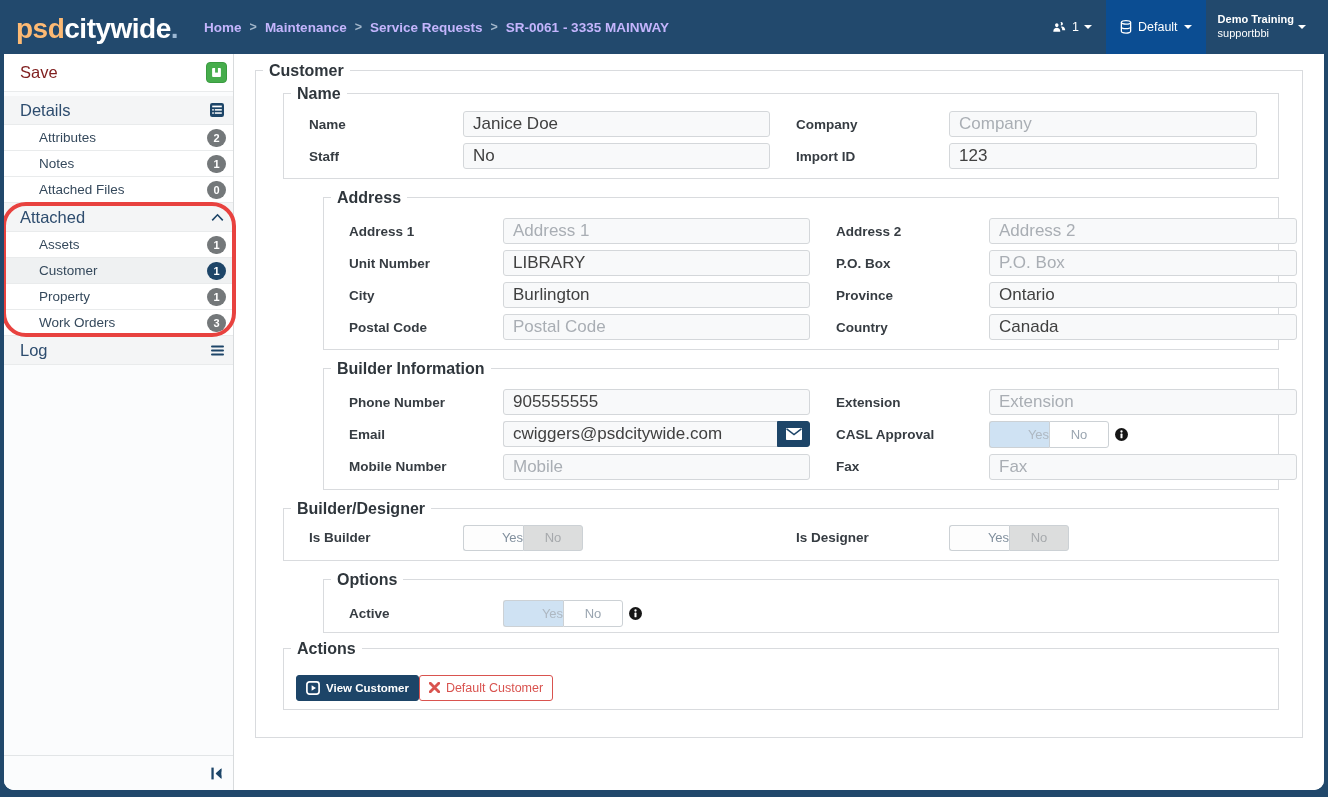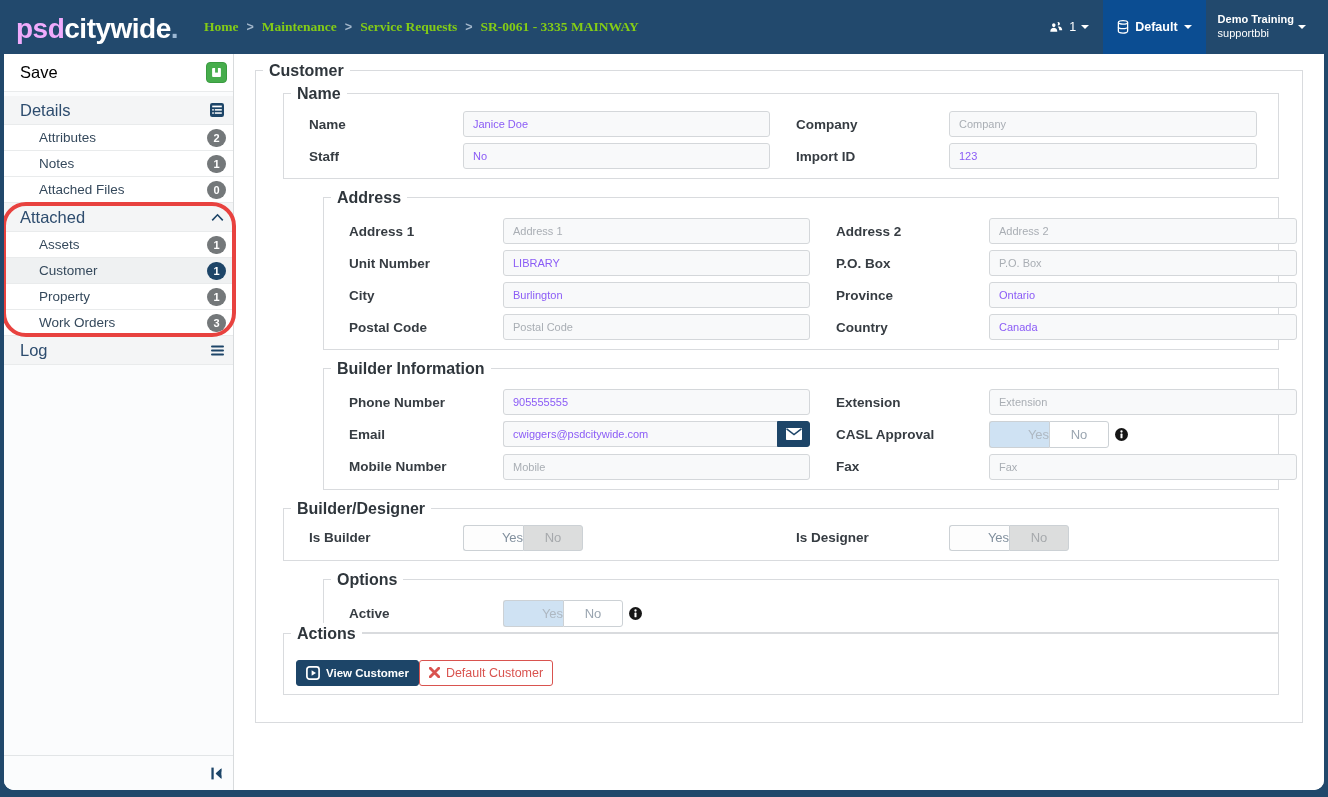--- a/index.html
+++ b/index.html
@@ -8,52 +8,52 @@
     font-family: "Liberation Sans", "DejaVu Sans", sans-serif;
     background:#21486b;
     position:relative;
   }
   
   .navbar {
     height:54px; display:flex; align-items:center;
     background:#22496d; color:#fff; padding-left:16px;
   }
   .logo { font-size:28px; font-weight:bold; letter-spacing:-0.5px; line-height:54px; cursor:pointer; position:relative; top:2px; }
-  .logo .lg-psd { color:#f0abfc; }
+  .logo .lg-psd { color:#fdba74; }
   .logo .lg-cw  { color:#ffffff; }
   .logo .lg-dot { color:#9cb8d4; }
   .crumbs { display:flex; align-items:center; margin-left:26px; font-size:13.5px; font-weight:600; gap:8px; }
-  .crumbs a { color:#84cc16; text-decoration:none; cursor:pointer;font-family:Liberation Serif, serif; }
+  .crumbs a { color:#c4b5fd; text-decoration:none; cursor:pointer; }
   .crumbs .sep { color:#a3b7cb; font-weight:600; font-size:12.5px; }
   .crumbs .current { font-weight:700; }
   .nav-right { margin-left:auto; display:flex; align-items:stretch; height:54px; }
   .nav-users { display:flex; align-items:center; gap:5px; padding:0 14px 0 16px; cursor:pointer; font-size:12.5px; }
   .caret { width:0; height:0; border-left:4px solid transparent; border-right:4px solid transparent; border-top:4.5px solid #fff; display:inline-block; }
   .nav-db {
     display:flex; align-items:center; gap:6px; background:#0b4d92;
-    padding:0 14px; cursor:pointer; font-size:12.5px; font-weight:700;
+    padding:0 14px; cursor:pointer; font-size:12.5px; font-weight:400;
   }
   .nav-user { display:flex; align-items:center; gap:4px; padding:0 22px 0 12px; cursor:pointer; }
   .nav-user .lines { display:flex; flex-direction:column; line-height:1.25; }
   .nav-user .l1 { font-size:11px; font-weight:700; }
   .nav-user .l2 { font-size:11px; font-weight:400; }
 
   
   .app {
     position:absolute; left:4px; right:4px; top:54px; bottom:7px;
     background:#fff; border-radius:0 0 10px 10px; overflow:hidden; display:flex;
   }
   
   .sidebar {
     width:230px; min-width:230px; border-right:1px solid #d8dbdd;
     background:#fbfcfd; position:relative;
   }
   .srow { display:flex; align-items:center; border-bottom:1px solid #e9ebec; background:#fff; }
   .save-row { height:38px; padding:0 6px 0 16px; }
-  .save-label { font-size:16.5px; color:#000000; }
+  .save-label { font-size:16.5px; color:#7f1d1d; }
   .save-btn {
     margin-left:auto; width:21px; height:21px; border:none; border-radius:4px;
     background:#46ad4c; border:1px solid #3a9b41; display:flex; align-items:center; justify-content:center; cursor:pointer;
   }
   .sgap { height:4px; background:#fbfcfd; }
   .side-header { height:29px; padding:0 9px 0 16px; background:#f4f5f6; font-size:16.5px; color:#2d4c6e; cursor:pointer; }
   .side-header .hicon { margin-left:auto; display:flex; align-items:center; }
   .side-item { height:26px; padding:0 7px 0 35px; font-size:13.5px; color:#35495c; cursor:pointer;gap:24px; }
   .side-item.selected { background:#eff1f2; }
   .badge {
@@ -86,21 +86,21 @@
   .fs-sec + .fs-sec { margin-top:18px; }
   .frow {
     display:grid; grid-template-columns:154px 307px 26px 153px 308px;
     align-items:center; margin-bottom:6px;
   }
   .frow:last-child { margin-bottom:0; }
   .frow:last-child { margin-bottom:0; }
   .flabel { font-size:13.5px; font-weight:700; color:#363c42; padding-right:8px; }
   .tinput {
     width:100%; height:25.5px; background:#f8f9fa; border:1px solid #d4d7da;
-    border-radius:3px; font-family:inherit; font-size:11px; color:#8b5cf6;
+    border-radius:3px; font-family:inherit; font-size:17px; color:#404040;
     padding:12px 9px; outline:none;
   }
   .tinput::placeholder { color:#a9aeb4; opacity:1; }
   .igroup { display:flex; width:100%; }
   .igroup .tinput { border-radius:3px 0 0 3px; border-right:none; }
   .mail-btn {
     flex:0 0 33px; width:33px; height:25.5px; background:#1d4568; border:1px solid #1d4568;
     border-radius:0 3px 3px 0; display:flex; align-items:center; justify-content:center; cursor:pointer;
   }
   
@@ -111,21 +111,21 @@
   }
   .tbtn:first-child { border-radius:3px 0 0 3px; border-right:none;padding-left:38px; }
   .tbtn:last-child  { border-radius:0 3px 3px 0; }
   .tbtn.on-blue { background:#cfe2f3; color:#aeb8c2; }
   .tbtn.on-gray { background:#dcdddd; color:#a6a9ac; }
   .tbtn.off-mute { color:#9aa5b0; background:#fff; }
   .tgl-wrap { display:flex; align-items:center; gap:6px; }
   .info-ic { display:flex; align-items:center; }
   
   .actions-row { display:flex; padding-left:0; }
-  .fs-actions { padding:26px 32px 8px 12px; }
+  .fs-actions { padding:26px 32px 8px 12px; margin-top:15px; }
   .btn {
     height:26px; display:inline-flex; align-items:center; gap:6px;
     border-radius:3px; font-size:12.5px; font-family:inherit; cursor:pointer; padding:0 9px;
   }
   .btn-view { background:#1d4568; border:1px solid #1d4568; color:#fff; font-weight:700; font-size:11.5px; }
   .btn-unlink { background:#fff; border:1px solid #d9534f; color:#d9534f; font-weight:400; }
 </style>
 </head>
 <body>
 

